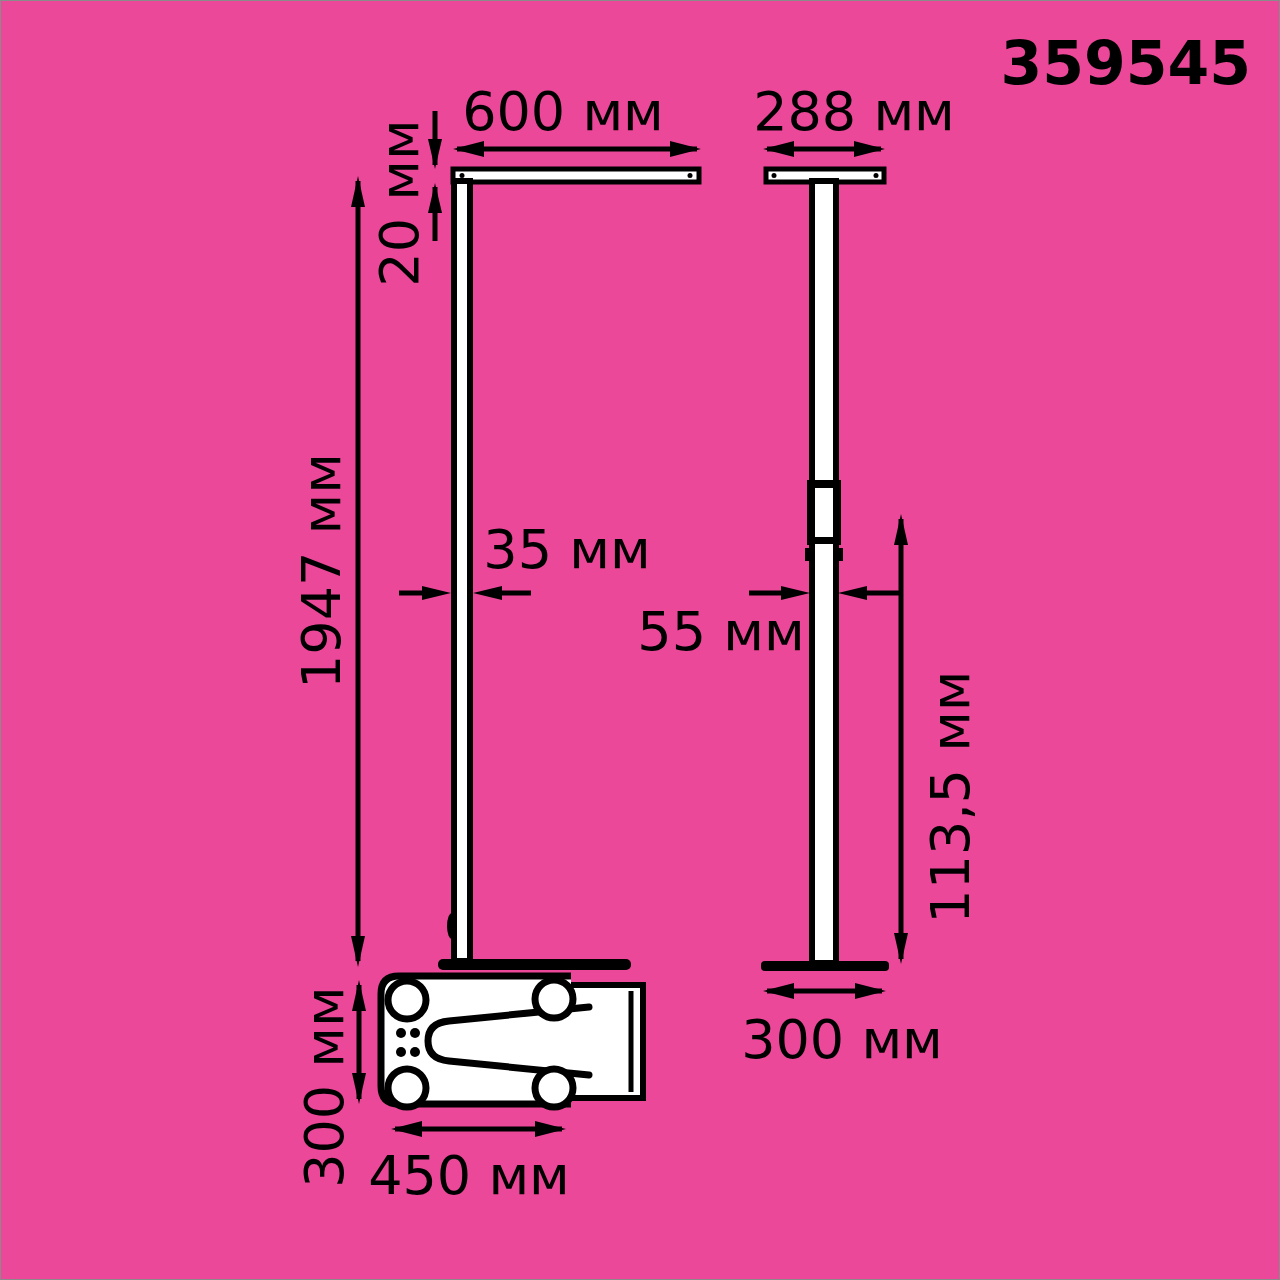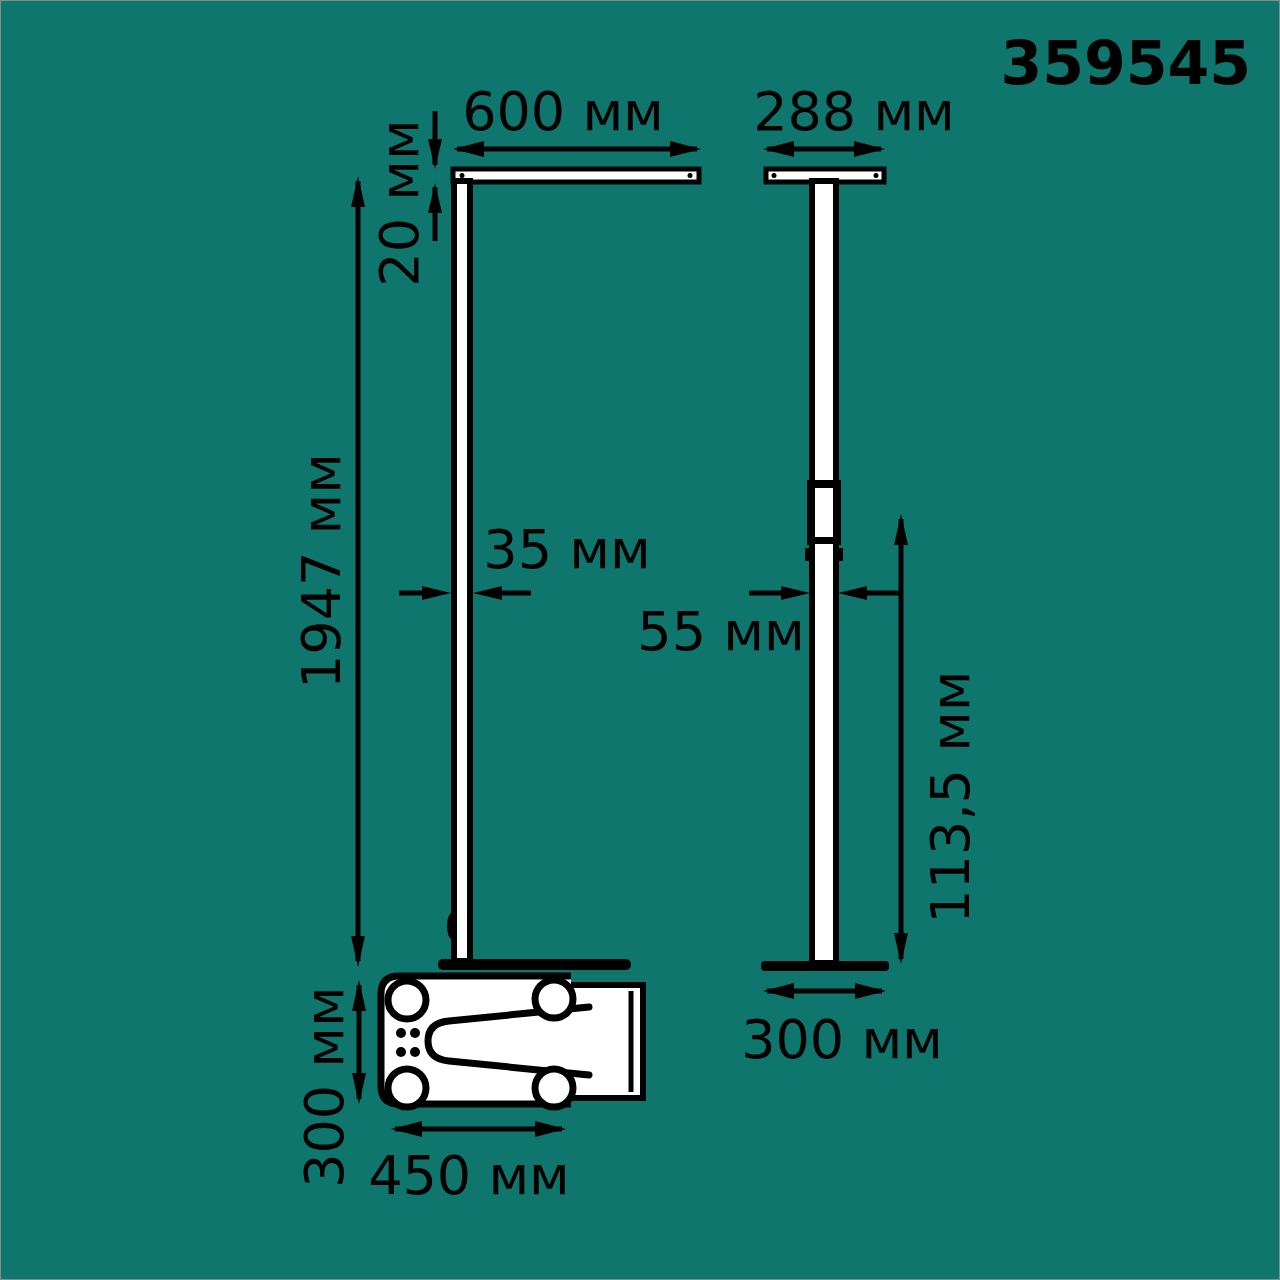--- a/index.html
+++ b/index.html
@@ -1,19 +1,19 @@
 <!DOCTYPE html>
 <html><head>
 <meta charset="utf-8">
 <style>
   html,body{margin:0;padding:0;background:#fff;}
   .page{
     position:relative;
     width:1280px;height:1280px;
-    background:#0f766e;
+    background:#ec4899;
     box-sizing:border-box;
     border:1px solid #8a8a8a;
     overflow:hidden;
     font-family:"DejaVu Sans", "Liberation Sans", sans-serif;
   }
   svg{display:block;}
   text{
     font-family:"DejaVu Sans", "Liberation Sans", sans-serif;
     fill:#000000;
   }

